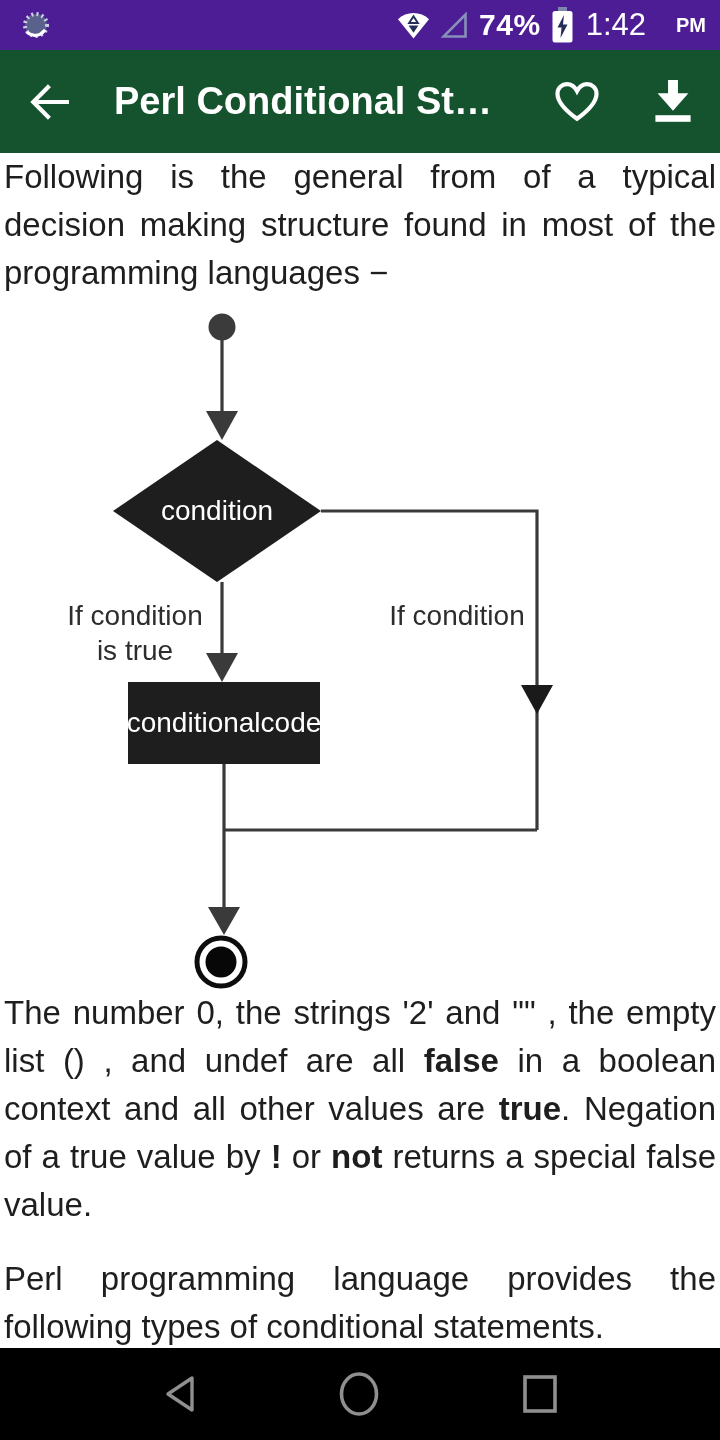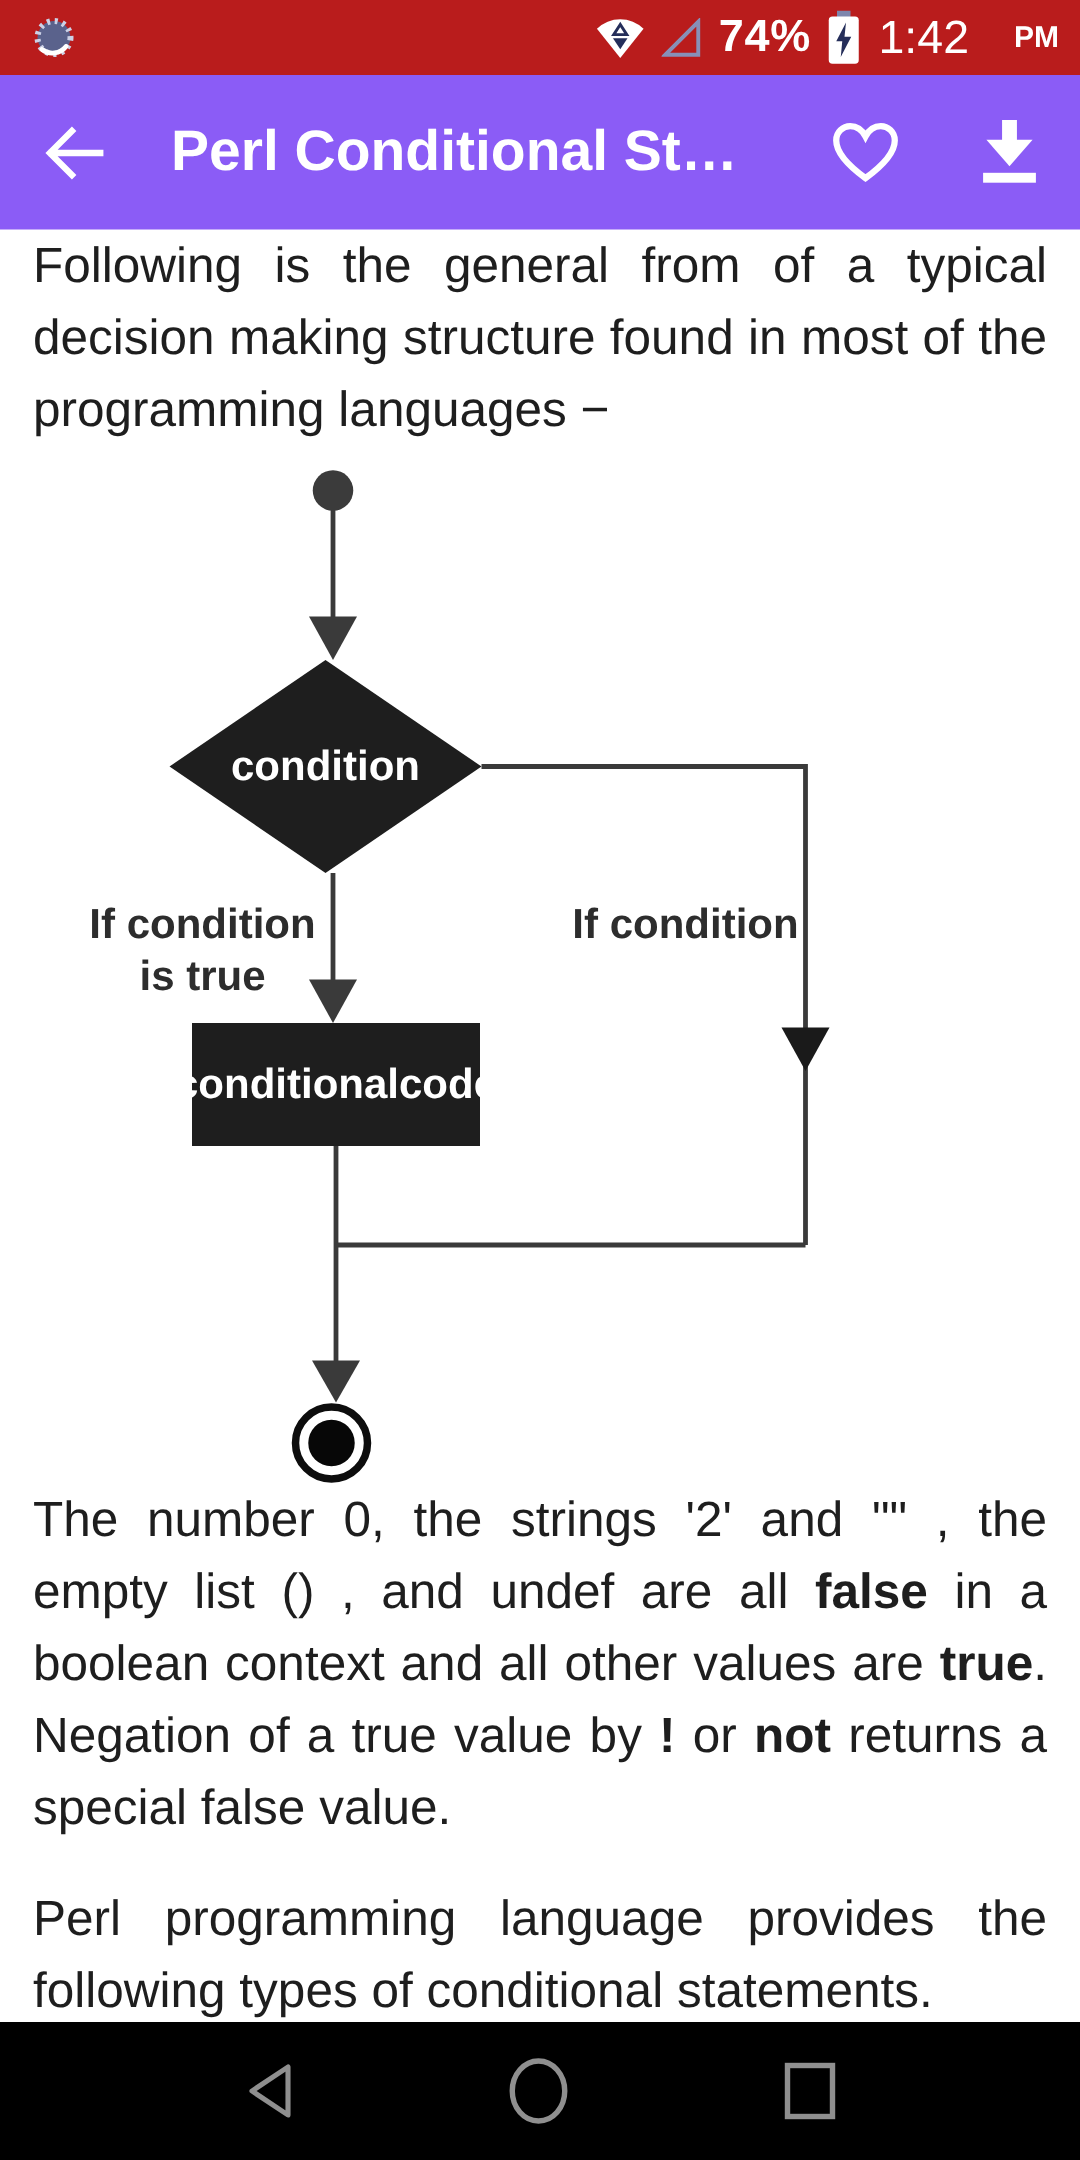--- a/index.html
+++ b/index.html
@@ -6,58 +6,58 @@
   html, body { margin: 0; padding: 0; }
   body {
     width: 720px; height: 1440px; overflow: hidden;
     background: #ffffff;
     font-family: "Liberation Sans", "DejaVu Sans", sans-serif;
   }
   .screen { position: relative; width: 720px; height: 1440px; background: #fff; }
 
   
   .status-bar {
-    height: 50px; background: #b91c1c;
+    height: 50px; background: #4c1d95;
     display: flex; align-items: center; justify-content: space-between;
     padding: 0 14px 0 20px; color: #fff;
   }
   .status-left { display: flex; align-items: center; }
   .status-right { display: flex; align-items: center; gap: 11px; }
   .pct { font-size: 30px; font-weight: bold; letter-spacing: 0.5px; }
   .clock { font-size: 31px; font-weight: normal; margin-left: 2px; }
   .clock-period { font-size: 20px; font-weight: bold; margin-left: 19px; }
 
   
   .app-bar {
-    height: 103px; background: #8b5cf6;
+    height: 103px; background: #14532d;
     display: flex; align-items: center;
     padding: 12px 26px;
   }
   .icon-btn { background: none; border: none; padding: 0; margin: 0; display: flex; align-items: center; cursor: pointer; }
   .app-title {
     flex: 1; margin-left: 42px;
     color: #fff; font-size: 38px; font-weight: bold;
     white-space: nowrap; overflow: hidden;
   }
   .action-group { display: flex; align-items: center; gap: 52px; }
 
   
   .content p {
-    margin: 0; padding: 0 22px;
+    margin: 0; padding: 0 4px;
     font-size: 33px; line-height: 48px;
     text-align: justify; color: #1e1e1e;
   }
   .para-intro { padding-top: 14px; }
   .para-types { margin-top: 26px !important; }
   .content b { font-weight: bold; margin-top: 26px; }
 
   
   .flowchart { position: relative; width: 720px; height: 692px; background: #fff; }
   .flowchart svg { position: absolute; left: 0; top: 0; }
-  .fc-label { position: absolute; font-weight: bold; text-align: center; }
+  .fc-label { position: absolute; font-weight: normal; text-align: center; }
   .lbl-condition {
     left: 113px; top: 143px; width: 208px; height: 142px;
     display: flex; align-items: center; justify-content: center;
     color: #fff; font-size: 28px;
   }
   .lbl-box {
     left: 128px; top: 385px; width: 192px; height: 82px;
     display: flex; flex-direction: row; align-items: center; justify-content: center;
     color: #fff; font-size: 28px; line-height: 34px;
   }

